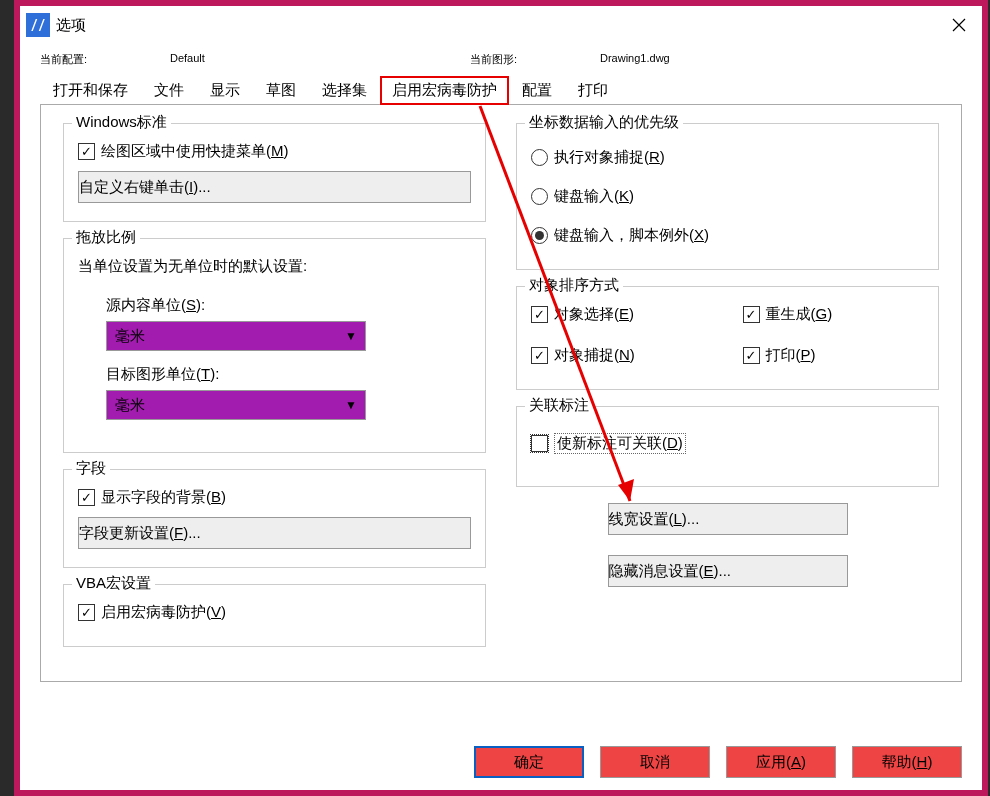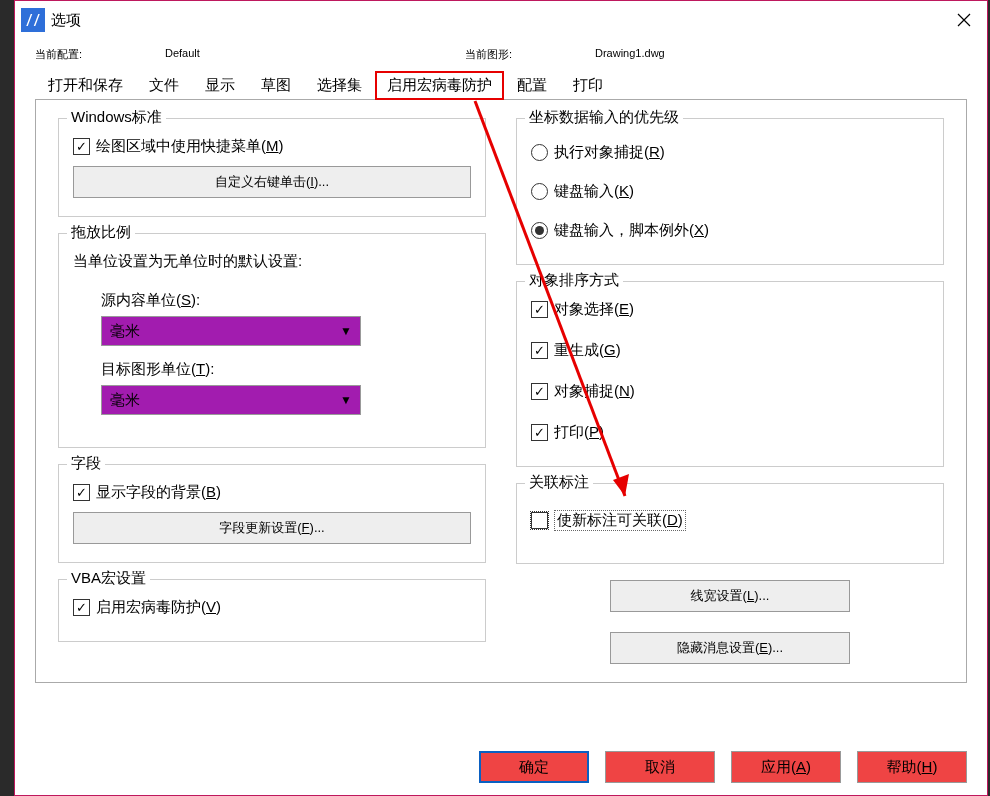--- a/index.html
+++ b/index.html
@@ -1,17 +1,17 @@
 <!DOCTYPE html>
 <html><head>
 <meta charset="utf-8">
 <style>
 * { box-sizing: border-box; margin: 0; padding: 0; }
 body { font-family: "Microsoft YaHei", SimSun, sans-serif; font-size: 15px; background: #2a2a2a; width: 990px; height: 796px; position: relative; }
-.window { position: absolute; left: 14px; top: 0; width: 974px; height: 796px; background: #fff; border: 1px solid #be185d; }
+.window { position: absolute; left: 14px; top: 0; width: 974px; height: 796px; background: #fff; border: 6px solid #be185d; }
 .titlebar { height: 38px; display: flex; align-items: center; padding: 0 6px; position: relative; }
 .app-icon { width: 24px; height: 24px; background: #2e6fd9; display: inline-flex; align-items: center; justify-content: center; margin-right: 6px; }
 .app-icon svg { width: 18px; height: 18px; }
 .title-text { font-size: 15px; }
 .close-btn { position: absolute; right: 0; top: 0; width: 46px; height: 38px; display: flex; align-items: center; justify-content: center; cursor: pointer; }
 .close-btn svg { width: 14px; height: 14px; }
 .content { padding: 8px 20px; }
 .inforow { display: flex; margin-bottom: 8px; font-size: 11px; }
 .inforow .lbl { width: 130px; }
 .inforow .val { width: 300px; }
@@ -22,27 +22,27 @@
 .panel { border: 1px solid #aaa; border-top: none; padding: 18px 22px; display: flex; gap: 30px; }
 .col { flex: 1; }
 .group { border: 1px solid #ccc; padding: 12px 14px 18px; margin-bottom: 16px; position: relative; }
 .group-title { position: absolute; top: -11px; left: 8px; background: #fff; padding: 0 4px; font-size: 15px; }
 .row { display: flex; align-items: center; margin: 6px 0; }
 .cb { width: 17px; height: 17px; border: 1px solid #333; margin-right: 6px; display: inline-flex; align-items: center; justify-content: center; flex-shrink: 0; }
 .cb.checked::after { content: "✓"; font-size: 13px; line-height: 1; }
 .cb.focus { outline: 1px dotted #333; }
 .radio { width: 17px; height: 17px; border: 1px solid #333; border-radius: 50%; margin-right: 6px; display: inline-flex; align-items: center; justify-content: center; flex-shrink: 0; }
 .radio.checked::after { content: ""; width: 9px; height: 9px; background: #333; border-radius: 50%; }
-.btn { display: block; width: 100%; height: 32px; background: #eee; border: 1px solid #999; text-align: center; line-height: 30px; cursor: pointer; font-size: 13px; margin-top: 10px; }
+.btn { display: block; width: 100%; height: 32px; background: #eee; border: 1px solid #999; line-height: 30px; cursor: pointer; font-size: 15px; margin-top: 10px; }
 .btn.small { width: 240px; margin: 8px auto 0; }
 .select { display: flex; align-items: center; justify-content: space-between; width: 260px; height: 30px; background: #a21caf; border: 1px solid #999; padding: 0 8px; margin: 6px 0 14px; cursor: pointer; }
 .select .chev { font-size: 12px; }
 .sub { margin-left: 28px; font-size: 15px; margin-top: 20px; }
 .u { text-decoration: underline; }
-.grid2 { display: grid; grid-template-columns: 1fr; gap: 10px 30px; }
+.grid2 { display: grid; grid-template-columns: 1fr 1fr; gap: 10px 30px; }
 .assoc-label { border: 1px dotted #666; padding: 0 2px; }
 .footer { position: absolute; bottom: 12px; right: 20px; display: flex; gap: 16px; }
 .footer .fbtn { width: 110px; height: 32px; background: #ef4444; border: 1px solid #999; text-align: center; line-height: 30px; cursor: pointer; font-size: 15px; }
 .footer .fbtn.primary { border: 2px solid #0a60c2; line-height: 28px; }
 .arrow { position: absolute; pointer-events: none; }
 </style>
 </head>
 <body>
 
 <div class="window">

